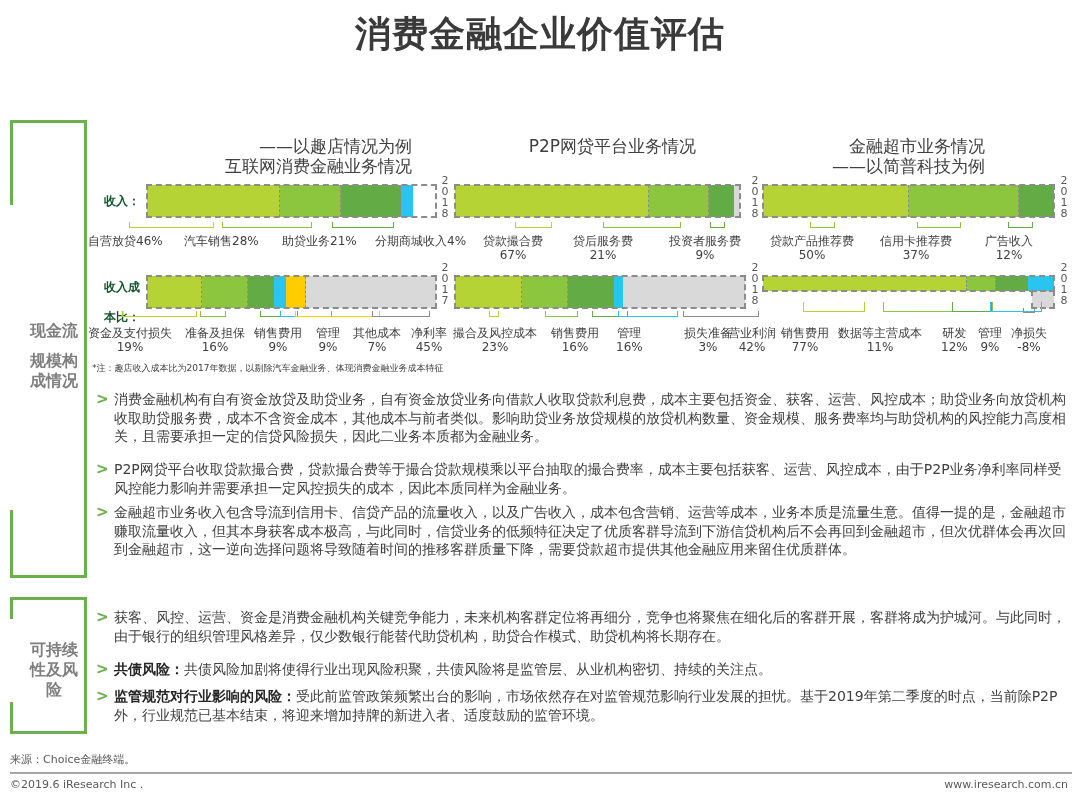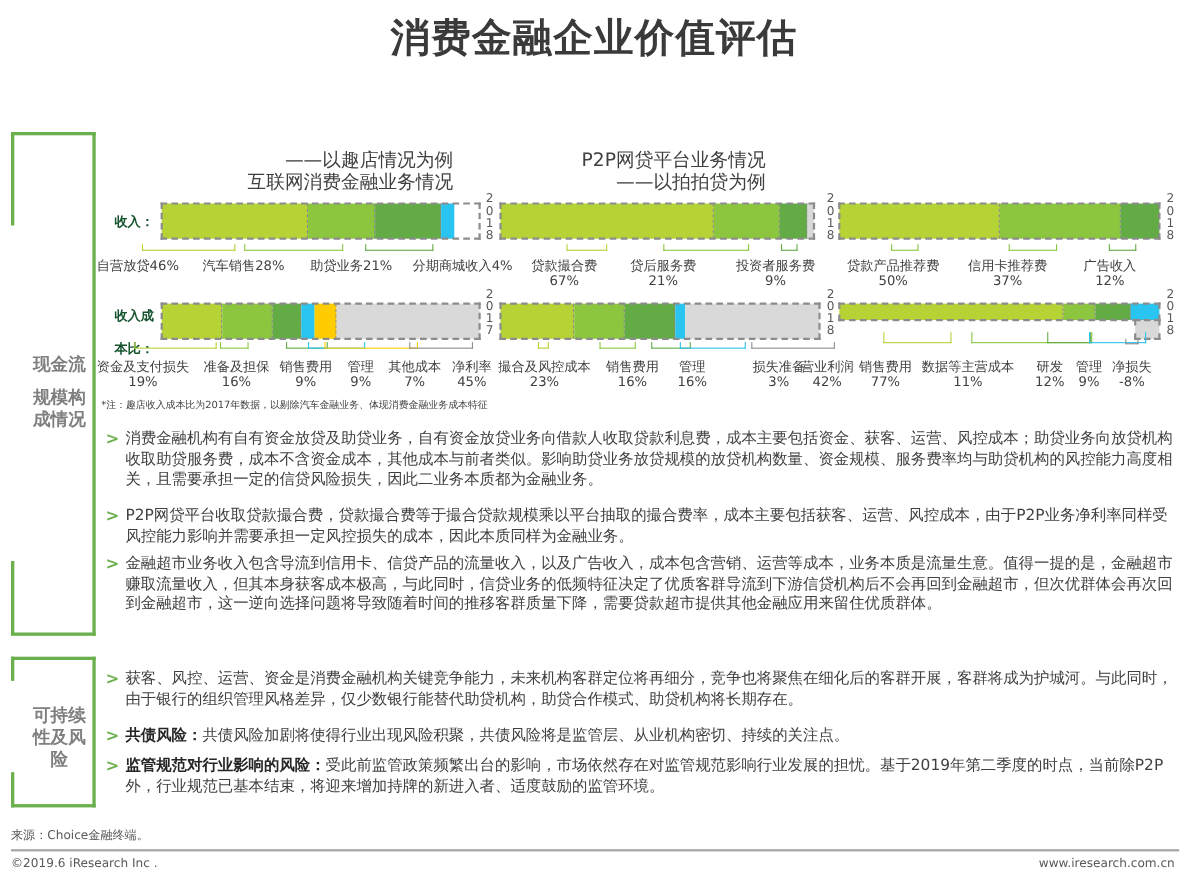--- a/index.html
+++ b/index.html
@@ -142,21 +142,20 @@
     <div>其他成本</div>
     <div>7%</div>
   </div>
 <div class="lbl" style="left:411px;top:326px;">
     <div>净利率</div>
     <div>45%</div>
   </div>
 
 <div class="chart-title" style="left:456px;top:136px;width:240px;">
   <div>P2P网贷平台业务情况</div>
-  <div>——以拍拍贷为例</div>
 </div>
 <div class="bar" style="left:455px;top:185px;width:285px;">
   <div class="seg" style="width:68%;background:#b5d334;"></div>
   <div class="seg" style="width:21%;background:#8cc63f;"></div>
   <div class="seg" style="width:9%;background:#62ab45;"></div>
   <div class="seg" style="width:2%;background:#d9d9d9;border-right:none;"></div>
 </div>
 <div class="year" style="left:751px;top:175px;">
   <div>2</div>
     <div>0</div>
@@ -213,20 +212,22 @@
 <div class="lbl" style="left:654px;top:326px;margin-left:30px;">
     <div>损失准备</div>
     <div>3%</div>
   </div>
 <div class="lbl" style="left:728px;top:326px;">
     <div>营业利润</div>
     <div>42%</div>
   </div>
 
 <div class="chart-title" style="left:775px;top:136px;width:210px;">
+  <div>金融超市业务情况</div>
+  <div>——以简普科技为例</div>
 </div>
 <div class="bar" style="left:763px;top:185px;width:291px;">
   <div class="seg" style="width:50%;background:#b5d334;"></div>
   <div class="seg" style="width:38%;background:#8cc63f;"></div>
   <div class="seg" style="width:12%;background:#62ab45;border-right:none;"></div>
 </div>
 <div class="year" style="left:1060px;top:175px;">
   <div>2</div>
     <div>0</div>
     <div>1</div>

